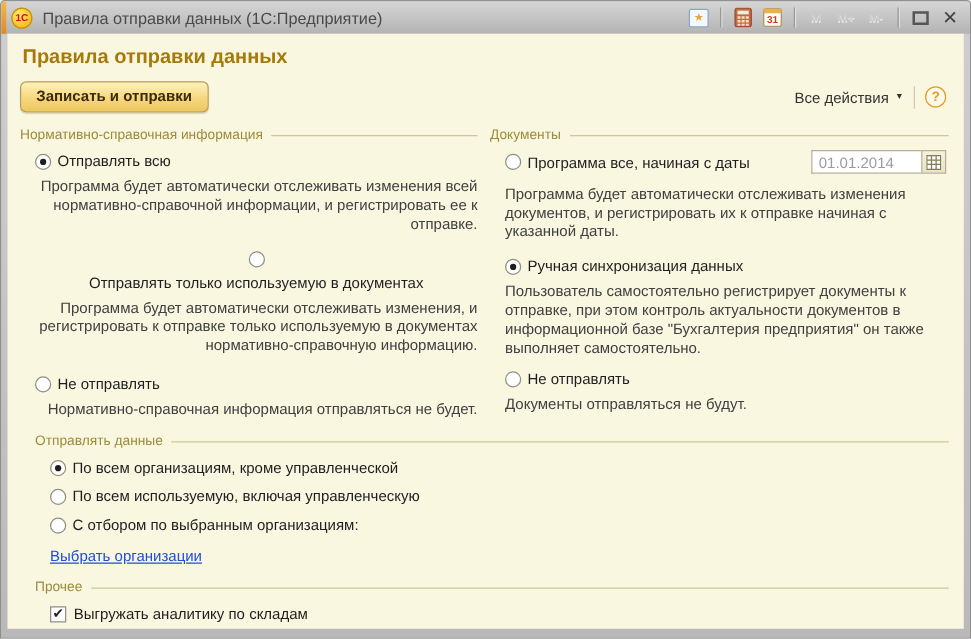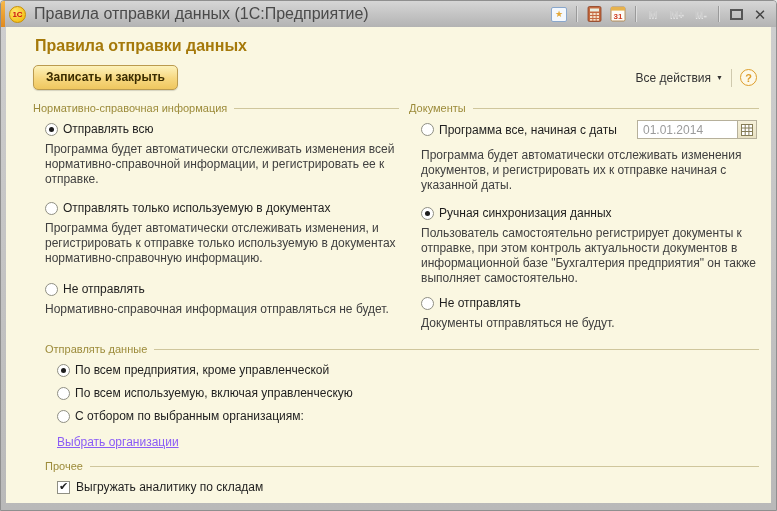--- a/index.html
+++ b/index.html
@@ -19,38 +19,38 @@
     padding:0 6px 0 0; position:relative;
   }
   .accent-strip { position:absolute; left:0; top:0; width:4px; height:26px;
     background:linear-gradient(#f7b84a,#e08a1e); }
   .app-logo {
     width:17px; height:17px; border-radius:50%; margin:0 8px 0 8px;
     background:radial-gradient(circle at 35% 30%, #ffe66b, #f0b400);
     border:1px solid #c98f00; color:#cc1111; font-size:8px; font-weight:bold;
     display:flex; align-items:center; justify-content:center;
   }
-  .title-text { font-size:16px; color:#4a4a4a; flex:0 1 auto; white-space:nowrap;text-align:center; }
+  .title-text { font-size:13px; color:#4a4a4a; flex:0 1 auto; white-space:nowrap;text-align:center; }
   .titlebar-right { margin-left:auto; display:flex; align-items:center; gap:4px; }
   .tb-sep { width:1px; height:16px; background:#9a9a9a; margin:0 3px; box-shadow:1px 0 0 #dedede; }
   .tb-btn { width:20px; height:19px; display:flex; align-items:center; justify-content:center;
     border-radius:3px; cursor:default; }
   .fav-box { width:16px; height:15px; background:#f4f8fd; border:1px solid #89a7cc;
     border-radius:2px; display:flex; align-items:center; justify-content:center;
     font-size:9px; color:#e3a83a; }
   .calc-icon svg, .cal-icon svg { display:block; }
   .mem-btn { font-size:10px; font-weight:bold; color:#c9c9c9; width:20px; text-align:center;
     text-shadow:0 1px 0 #e6e6e6; }
   .win-max { width:13px; height:11px; border:2px solid #555; background:transparent; }
   .win-close { font-size:15px; font-weight:bold; color:#444; line-height:1; }
 
   
   .content {
     position:absolute; top:26px; left:5px; right:5px; bottom:7px;
-    background:#faf7e1; padding:6px 12px 0 25px; overflow:hidden;
+    background:#faf7e1; padding:6px 12px 0 8px; overflow:hidden;
   }
   .page-title { font-size:16px; font-weight:bold; color:#a5790a; margin:4px 0 10px 4px; }
 
   .toolbar { display:flex; align-items:center; margin:0 2px 10px 2px; }
   .btn-save {
     font-size:12px; font-weight:bold; color:#3a2c00;
     background:linear-gradient(#fdf2bb,#f6d77f 55%,#efc75f);
     border:1px solid #bb9b4f; border-radius:5px;
     padding:4px 12px 5px 12px; box-shadow:0 1px 1px rgba(0,0,0,.15);
     cursor:pointer;
@@ -65,49 +65,49 @@
     font-size:11px; font-weight:bold; display:flex; align-items:center; justify-content:center;
     cursor:pointer;
   }
 
   
   .group-head { display:flex; align-items:center; font-size:11px; color:#9c8b3a; margin:2px 0 4px 2px; }
   .group-head .line { flex:1; border-top:1px solid #cfc69c; margin-left:7px; }
 
   
   .columns { display:flex; }
-  .col-left  { width:368px; flex:0 0 368px; }
+  .col-left  { width:368px; flex:0 0 368px;text-align:right; }
   .col-right { flex:1; margin-left:8px; }
 
   .opt-block { padding-left:14px; }
   .radio-row { display:flex; align-items:center; gap:5px; font-size:12px; color:#1e1e1e; cursor:pointer; }
   .radio {
     width:13px; height:13px; border-radius:50%;
     border:1px solid #8f8f83; background:#fff; position:relative; flex:0 0 13px;
   }
   .radio.checked::after {
     content:""; position:absolute; left:3px; top:3px; width:5px; height:5px;
     border-radius:50%; background:#1e1e1e;
   }
   .desc { font-size:12px; color:#404040; line-height:15px; margin:6px 0 10px 0; }
 
   
   .date-group { margin-left:auto; display:flex; align-items:stretch; margin-right:2px; }
   .date-input {
-    width:100px; height:19px; font-size:12px; color:#9b9b9b;
+    width:88px; height:19px; font-size:12px; color:#9b9b9b;
     border:1px solid #b6b09b; border-right:none; background:#fff;
     padding:0 5px; font-family:"Liberation Sans",sans-serif;
   }
   .date-pick {
     width:20px; height:19px; border:1px solid #b6b09b; background:linear-gradient(#f6f1da,#e9e2c4);
     display:flex; align-items:center; justify-content:center; cursor:pointer;
   }
 
   
-  .link { font-size:12px; color:#8b5cf6; text-decoration:underline; cursor:pointer; display:inline-block; }
+  .link { font-size:12px; color:#1d4ed8; text-decoration:underline; cursor:pointer; display:inline-block; }
 
   
   .section { margin-top:2px;margin-left:12px; }
   .sd-opts .radio-row { margin-bottom:9px; }
   .check-row { display:flex; align-items:flex-end; gap:6px; font-size:12px; color:#1e1e1e; margin:8px 0 10px 0; cursor:pointer; }
   .checkbox {
     width:13px; height:13px; border:1px solid #8f8f83; background:#fff; position:relative; flex:0 0 13px;
   }
   .checkbox.checked::after {
     content:"\2714"; position:absolute; left:1px; top:-2px; font-size:11px; color:#222;
@@ -161,21 +161,21 @@
         <div class="win-close">✕</div>
       </div>
     </div>
   </div>
 
   <div class="content">
 
     <div class="page-title">Правила отправки данных</div>
 
     <div class="toolbar">
-      <button class="btn-save">Записать и закрыть</button>
+      <button class="btn-save">Записать и отправки</button>
       <div class="toolbar-right">
         <div class="all-actions">
           <span>Все действия</span>
           <span class="caret">▼</span>
         </div>
         <div class="toolbar-sep"></div>
         <div class="help-btn">?</div>
       </div>
     </div>
 
@@ -186,21 +186,21 @@
           <span>Нормативно-справочная информация</span>
           <span class="line"></span>
         </div>
         <div class="opt-block">
           <div class="radio-row" style="margin-top:8px;">
             <span class="radio checked"></span>
             <span>Отправлять всю</span>
           </div>
           <div class="desc">Программа будет автоматически отслеживать изменения всей нормативно-справочной информации, и регистрировать ее к отправке.</div>
 
-          <div class="radio-row" style="margin-top:14px;">
+          <div class="radio-row" style="margin-top:14px;flex-direction:column;">
             <span class="radio"></span>
             <span>Отправлять только используемую в документах</span>
           </div>
           <div class="desc">Программа будет автоматически отслеживать изменения, и регистрировать к отправке только используемую в документах нормативно-справочную информацию.</div>
 
           <div class="radio-row" style="margin-top:16px;">
             <span class="radio"></span>
             <span>Не отправлять</span>
           </div>
           <div class="desc">Нормативно-справочная информация отправляться не будет.</div>
@@ -248,21 +248,21 @@
     </div>
 
     <div class="section">
       <div class="group-head">
         <span>Отправлять данные</span>
         <span class="line"></span>
       </div>
       <div class="opt-block sd-opts" style="margin-top:8px;">
         <div class="radio-row">
           <span class="radio checked"></span>
-          <span>По всем предприятия, кроме управленческой</span>
+          <span>По всем организациям, кроме управленческой</span>
         </div>
         <div class="radio-row">
           <span class="radio"></span>
           <span>По всем используемую, включая управленческую</span>
         </div>
         <div class="radio-row">
           <span class="radio"></span>
           <span>С отбором по выбранным организациям:</span>
         </div>
         <a class="link">Выбрать организации</a>

